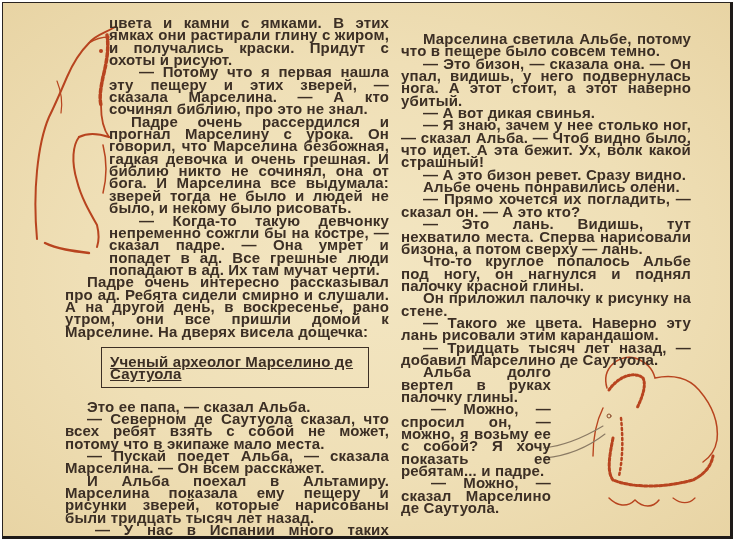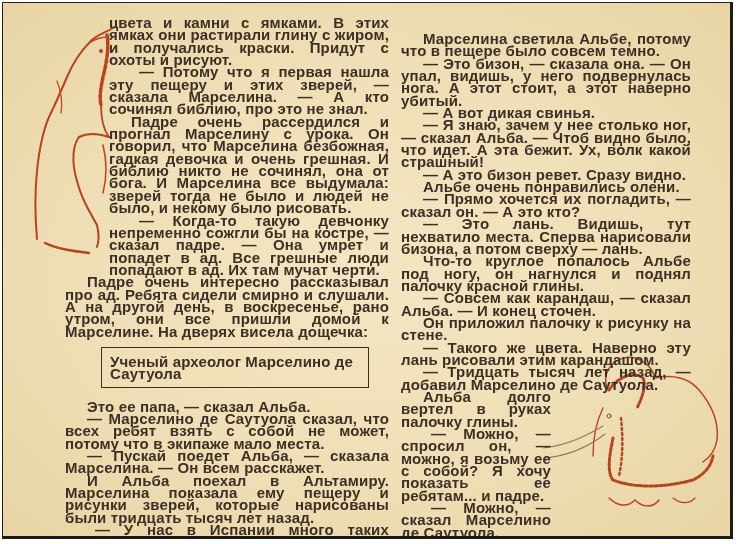--- a/index.html
+++ b/index.html
@@ -29,20 +29,21 @@
   .col p.ind { text-indent:22px; }
   .col p.ind2 { text-indent:30px; }
   #left { left:106px; top:14px; width:280px; }
   #right { left:398px; top:30px; width:290px; }
   .sign {
     border:1.5px solid #3c2f25;
     margin:9px 0 13px 0;
     padding:8px 0 6px 8px;
     width:258px;
     font-weight:bold;
+    text-decoration:underline;
   }
   .narrow { width:150px; }
   .art { position:absolute; }
 </style>
 </head>
 <body>
 
 <div class="frame">
 
   <svg class="art" style="left:14px;top:18px" width="100" height="240" viewBox="0 0 100 240">
@@ -77,38 +78,37 @@
 
   <div class="col" id="left">
     <p>цвета и камни с ямками. В этих ямках они растирали глину с жиром, и получались краски. Придут с охоты и рисуют.</p>
     <p class="ind2">— Потому что я первая нашла эту пещеру и этих зверей, — сказала Марселина. — А кто сочинял библию, про это не знал.</p>
     <p class="ind">Падре очень рассердился и прогнал Марселину с урока. Он говорил, что Марселина безбожная, гадкая девочка и очень грешная. И библию никто не сочинял, она от бога. И Марселина все выдумала: зверей тогда не было и людей не было, и некому было рисовать.</p>
     <p class="ind2">— Когда-то такую девчонку непременно сожгли бы на костре, — сказал падре. — Она умрет и попадет в ад. Все грешные люди попадают в ад. Их там мучат черти.</p>
     <p class="ind" style="margin-left:-44px;width:324px">Падре очень интересно рассказывал про ад. Ребята сидели смирно и слушали. А на другой день, в воскресенье, рано утром, они все пришли домой к Марселине. На дверях висела дощечка:</p>
     <div class="sign" style="margin-left:-8px">Ученый археолог Марселино де Саутуола</div>
     <div style="margin-left:-44px;width:324px">
       <p class="ind">Это ее папа, — сказал Альба.</p>
-      <p class="ind">— Марселино де Саутуола сказал, что всех ребят взять с собой не может, потому что в экипаже мало места.</p>
+      <p class="ind">— Северном де Саутуола сказал, что всех ребят взять с собой не может, потому что в экипаже мало места.</p>
       <p class="ind">— Пускай поедет Альба, — сказала Марселина. — Он всем расскажет.</p>
       <p class="ind">И Альба поехал в Альтамиру. Марселина показала ему пещеру и рисунки зверей, которые нарисованы были тридцать тысяч лет назад.</p>
       <p class="ind2">— У нас в Испании много таких пещер, — сказал Марселино де Саутуола, — и во Франции тоже. Тут была тогда дикая тундра. А там, где</p>
     </div>
   </div>
 
   <div class="col" id="right">
     <p class="ind">Марселина светила Альбе, потому что в пещере было совсем темно.</p>
     <p class="ind">— Это бизон, — сказала она. — Он упал, видишь, у него подвернулась нога. А этот стоит, а этот наверно убитый.</p>
     <p class="ind">— А вот дикая свинья.</p>
     <p class="ind">— Я знаю, зачем у нее столько ног, — сказал Альба. — Чтоб видно было, что идет. А эта бежит. Ух, волк какой страшный!</p>
     <p class="ind">— А это бизон ревет. Сразу видно.</p>
     <p class="ind">Альбе очень понравились олени.</p>
     <p class="ind">— Прямо хочется их погладить, — сказал он. — А это кто?</p>
     <p class="ind">— Это лань. Видишь, тут нехватило места. Сперва нарисовали бизона, а потом сверху — лань.</p>
     <p class="ind">Что-то круглое попалось Альбе под ногу, он нагнулся и поднял палочку красной глины.</p>
-    <p class="ind">— Совсем как карандаш, — сказал Альба. — И конец сточен.</p>
     <p class="ind">Он приложил палочку к рисунку на стене.</p>
     <p class="ind">— Такого же цвета. Наверно эту лань рисовали этим карандашом.</p>
     <p class="ind">— Тридцать тысяч лет назад, — добавил Марселино де Саутуола.</p>
     <div class="narrow">
       <p class="ind">Альба долго вертел в руках палочку глины.</p>
       <p class="ind2">— Можно, — спросил он, — можно, я возьму ее с собой? Я хочу показать ее ребятам... и падре.</p>
       <p class="ind2">— Можно, — сказал Марселино де Саутуола.</p>
     </div>
   </div>
 

